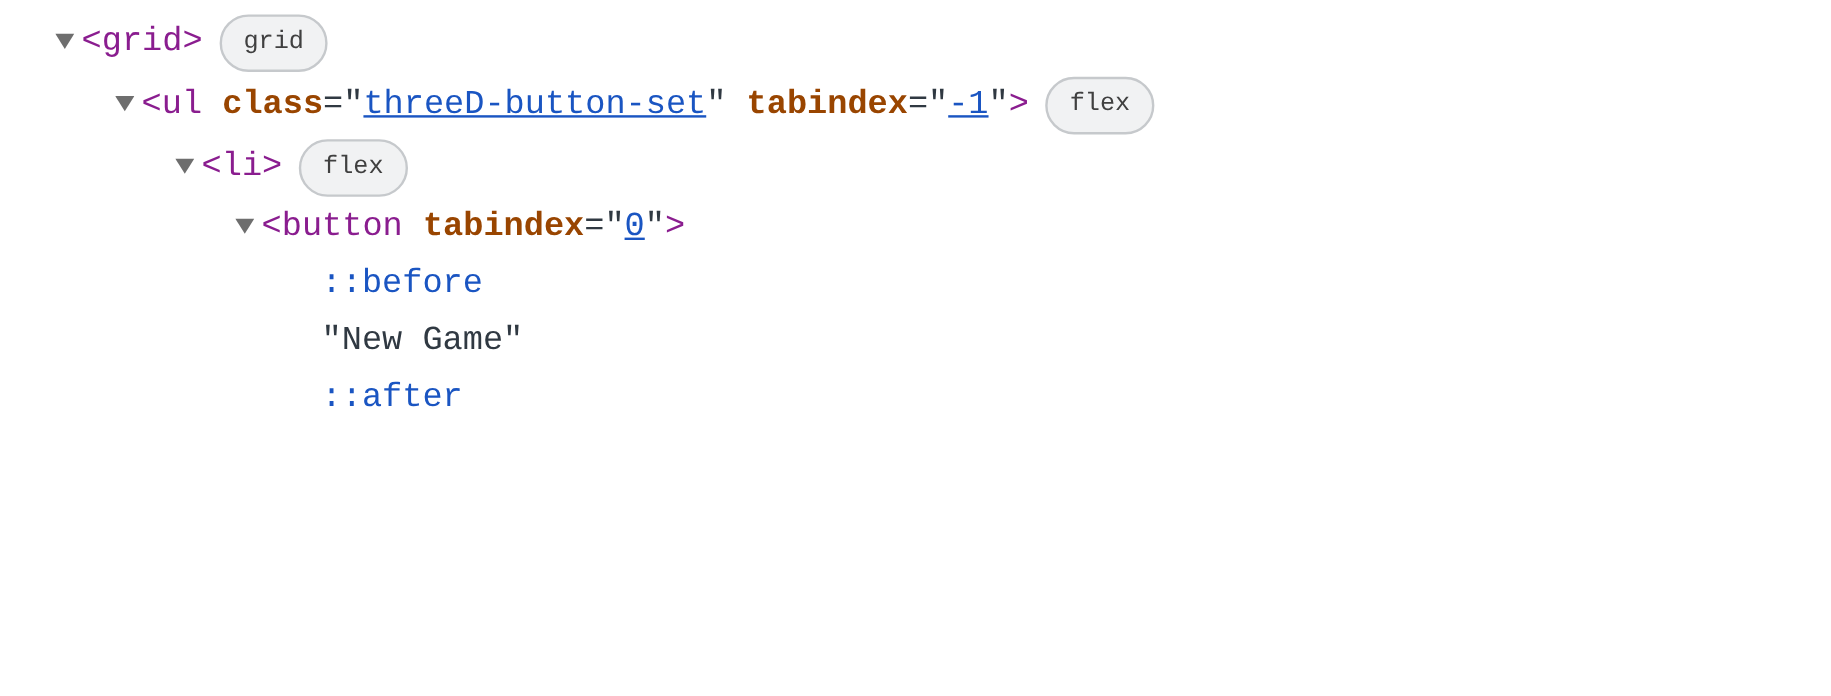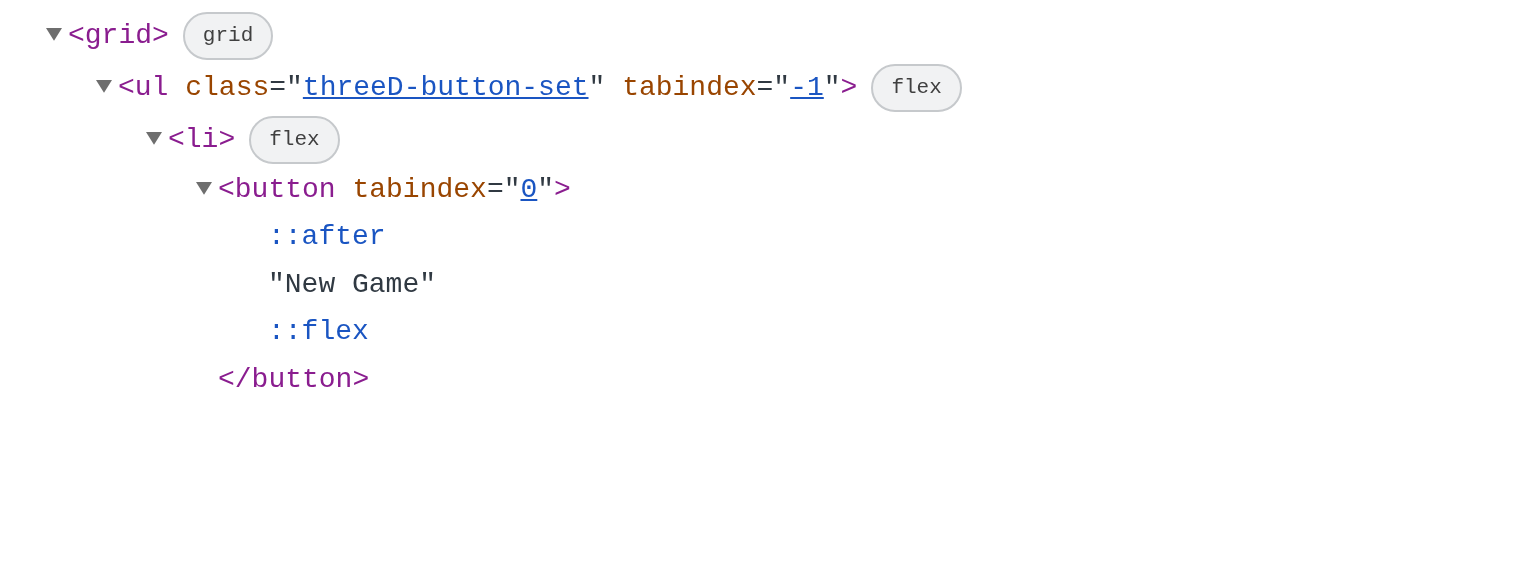--- a/index.html
+++ b/index.html
@@ -41,21 +41,21 @@
     cursor: pointer;
     user-select: none;
   }
   .twisty svg {
     width: 16px;
     height: 16px;
     fill: #6e6e6e;
   }
   .punct { color: #8a1d8f; }      
   .tag   { color: #8a1d8f; }      
-  .attr  { color: #994500; }      
+  .attr  { color: #994500; font-weight: bold; }      
   .eq    { color: #303942; }
   .val   { color: #1a55c2; text-decoration: underline; }      
   .pseudo{ color: #1a55c2; }      
   .text  { color: #303942; }
   .badge {
     display: inline-flex;
     align-items: center;
     background: #f1f2f3;
     border: 2px solid #c6c9cc;
     border-radius: 999px;
@@ -109,27 +109,23 @@
       <span class="indent" style="width: 190px;"></span>
       <span class="twisty">
         <svg viewBox="0 0 10 10">
           <path d="M0 0 L10 0 L5 8 Z"></path>
         </svg>
       </span>
       <span class="code"><span class="punct">&lt;</span><span class="tag">button</span><span class="text"> </span><span class="attr">tabindex</span><span class="eq">="</span><span class="val">0</span><span class="eq">"</span><span class="punct">&gt;</span></span>
     </div>
     <div class="row">
       <span class="indent" style="width: 268px;"></span>
-      <span class="code"><span class="pseudo">::after</span></span>
+      <span class="code"><span class="pseudo">::before</span></span>
     </div>
     <div class="row">
       <span class="indent" style="width: 268px;"></span>
       <span class="code"><span class="text">"New Game"</span></span>
     </div>
     <div class="row">
       <span class="indent" style="width: 268px;"></span>
-      <span class="code"><span class="pseudo">::flex</span></span>
-    </div>
-    <div class="row">
-      <span class="indent" style="width: 218px;"></span>
-      <span class="code"><span class="punct">&lt;/</span><span class="tag">button</span><span class="punct">&gt;</span></span>
+      <span class="code"><span class="pseudo">::after</span></span>
     </div>
   </div>
 
 </body></html>

